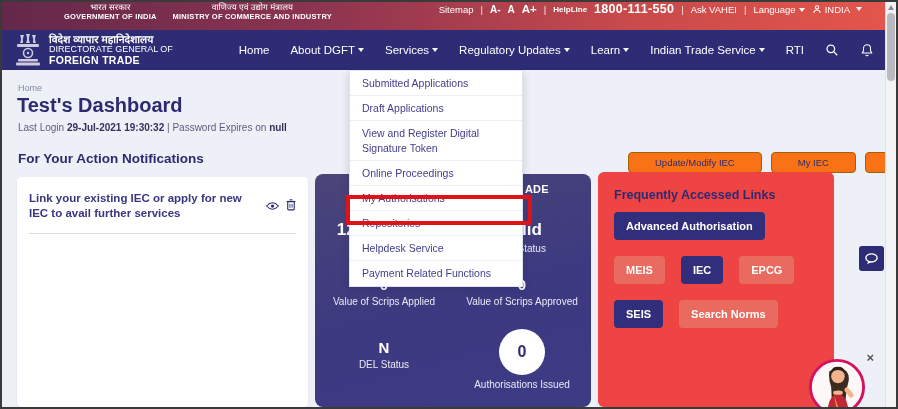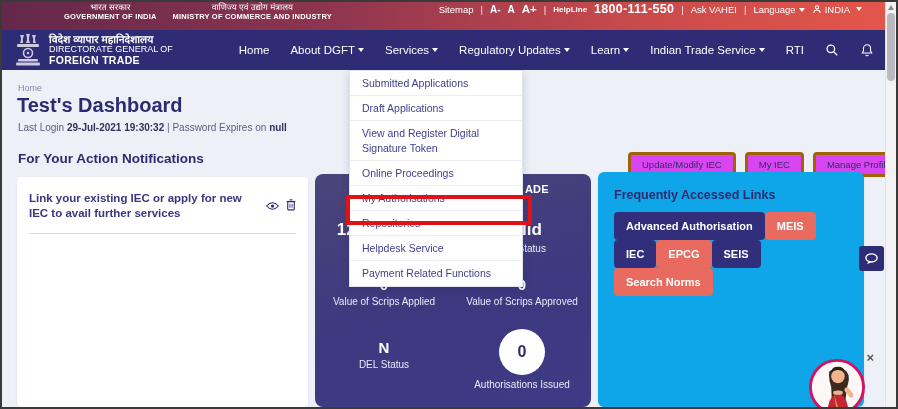--- a/index.html
+++ b/index.html
@@ -48,22 +48,22 @@
   
   .breadcrumb { position:absolute; left:16px; top:81px; font-size:9px; color:#8489a6; cursor:pointer; }
   .page-title { position:absolute; left:15px; top:92px; font-size:20px; font-weight:bold; color:#2d2b6f; }
   .login-meta { position:absolute; left:16px; top:120px; font-size:10px; color:#5c5c80; }
   .login-meta b { color:#33315e;margin-top:16px; }
 
   
   .section-heading { position:absolute; left:16px; top:149px; font-size:13.5px; font-weight:bold; color:#2d2b6f; }
   .action-buttons { position:absolute; top:150px; left:626px; display:flex; gap:9px; }
   .btn-outline {
-    background:#d946ef; border:3px solid #a16207; border-radius:4px;
-    color:#2d2b6f; font-size:9.5px; padding:4px 11px; white-space:nowrap; cursor:pointer;
+    background:#f97316; border:1px solid #a16207; border-radius:4px;
+    color:#2d2b6f; font-size:9.5px; padding:4px 26px; white-space:nowrap; cursor:pointer;
     font-family:"Liberation Sans", sans-serif;
   }
 
   
   .notif-card {
     position:absolute; left:15px; top:175px; width:291px; height:230px;
     background:#fff; border-radius:4px; box-shadow:0 1px 3px rgba(40,40,90,.08);
   }
   .notif-row { display:flex; align-items:center; padding:14px 12px 0 12px; gap:24px; }
   .notif-text { flex:1; font-size:11.5px; font-weight:bold; color:#39377f; line-height:1.3; }
@@ -82,25 +82,25 @@
   .stat-value.small { font-size:15px; }
   .stat-label { font-size:10px; margin-top:3px; color:#e8e8f6; }
   .stat-circle {
     width:46px; height:46px; border-radius:50%; background:#fff; color:#2d2b6f;
     font-size:16px; font-weight:bold; display:flex; align-items:center; justify-content:center;
     margin:0 auto 4px auto;
   }
 
   
   .links-card {
-    position:absolute; left:596px; top:170px; width:266px; height:235px;
-    background:#0ea5e9; border-radius:6px; box-shadow:0 1px 3px rgba(40,40,90,.08);
+    position:absolute; left:596px; top:170px; width:236px; height:235px;
+    background:#ef4444; border-radius:6px; box-shadow:0 1px 3px rgba(40,40,90,.08);
   }
   .links-heading { font-size:12.5px; font-weight:bold; color:#2d2b6f; margin:16px 0 10px 16px; }
-  .chips { display:flex; flex-wrap:wrap; gap:0; margin:0 14px 0 16px; }
+  .chips { display:flex; flex-wrap:wrap; gap:16px; margin:0 14px 0 16px; }
   .chip {
     border:none; border-radius:4px; color:#fff; font-size:11px; font-weight:bold;
     padding:8px 12px; cursor:pointer; font-family:"Liberation Sans", sans-serif;
   }
   .chip.dark { background:#312e7b; }
   .chip.salmon { background:#e96a5e; }
 
   
   .dropdown {
     position:absolute; left:347px; top:68px; width:174px;

